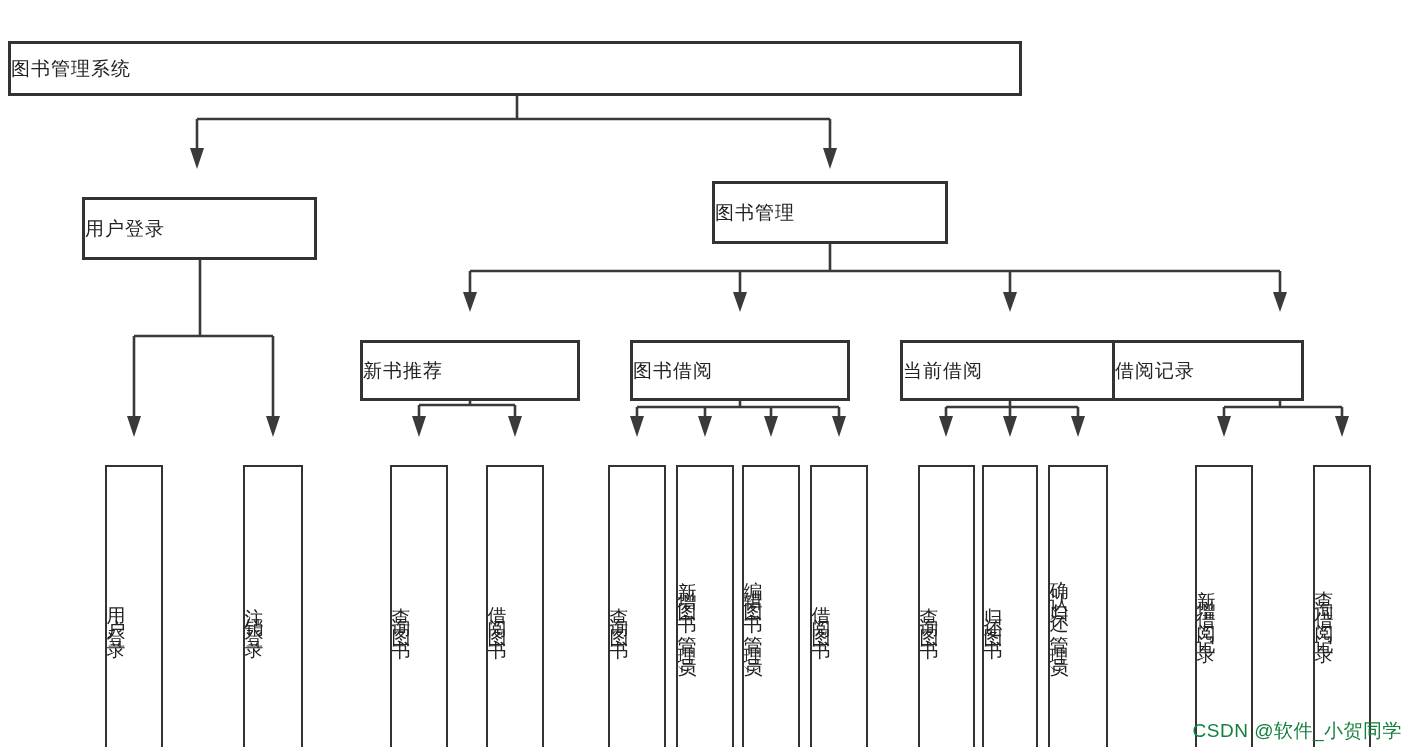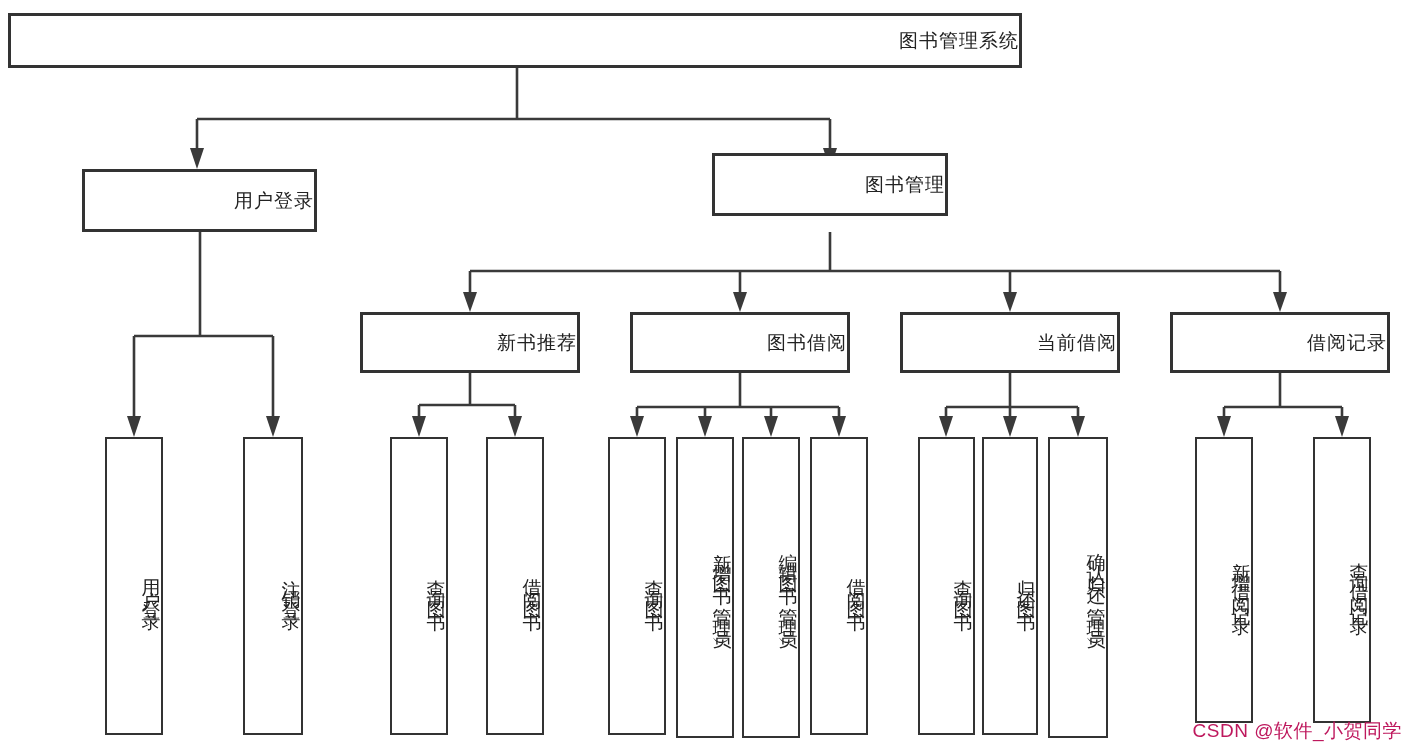--- a/index.html
+++ b/index.html
@@ -4,30 +4,30 @@
 <style>
   html,body { margin:0; padding:0; background:#ffffff; }
   #canvas {
     position:relative; width:1405px; height:747px; background:#ffffff;
     font-family:"Liberation Sans","DejaVu Sans",sans-serif;
     overflow:hidden;
   }
   #connectors { position:absolute; left:0; top:0; pointer-events:none; }
   .box {
     position:absolute; background:#ffffff; border:3px solid #333333;
-    box-sizing:border-box; display:flex; align-items:center; justify-content:flex-end;
-    color:#222222; font-size:19px; letter-spacing:1px; white-space:nowrap;
+    box-sizing:border-box; display:flex; align-items:center; justify-content:flex-start;
+    color:#222222; font-size:19px; letter-spacing:1px; white-space:nowrap;margin-top:28px;
   }
   .leaf { border-width:2px; }
   .leaf .lbl {
     writing-mode:vertical-rl; text-orientation:mixed;
     letter-spacing:11px; line-height:1; font-size:19px;
   }
   .watermark {
-    position:absolute; right:3px; top:718px; color:#be185d;
+    position:absolute; right:3px; top:718px; color:#15803d;
     font-size:19px; letter-spacing:0.5px; white-space:nowrap;
   }
 </style>
 </head>
 <body>
 
 <div id="canvas">
 
   <svg id="connectors" width="1405" height="747" viewBox="0 0 1405 747">
     <g stroke="#3a3a3a" stroke-width="2.6" fill="none">
@@ -82,21 +82,21 @@
 
   <div class="box" style="left:630px; top:312px; width:220px; height:61px">
     <span class="lbl">图书借阅</span>
   </div>
   <div class="box" style="left:360px; top:312px; width:220px; height:61px">
     <span class="lbl">新书推荐</span>
   </div>
   <div class="box" style="left:900px; top:312px; width:220px; height:61px">
     <span class="lbl">当前借阅</span>
   </div>
-  <div class="box" style="left:1170px; top:312px; width:220px; height:61px">
+  <div class="box" style="left:1112px; top:312px; width:192px; height:61px">
     <span class="lbl">借阅记录</span>
   </div>
 
   <div class="box leaf" style="left:105px; top:437px; width:58px; height:298px">
     <span class="lbl">用户登录</span>
   </div>
   <div class="box leaf" style="left:243px; top:437px; width:60px; height:298px">
     <span class="lbl">注销登录</span>
   </div>
 

